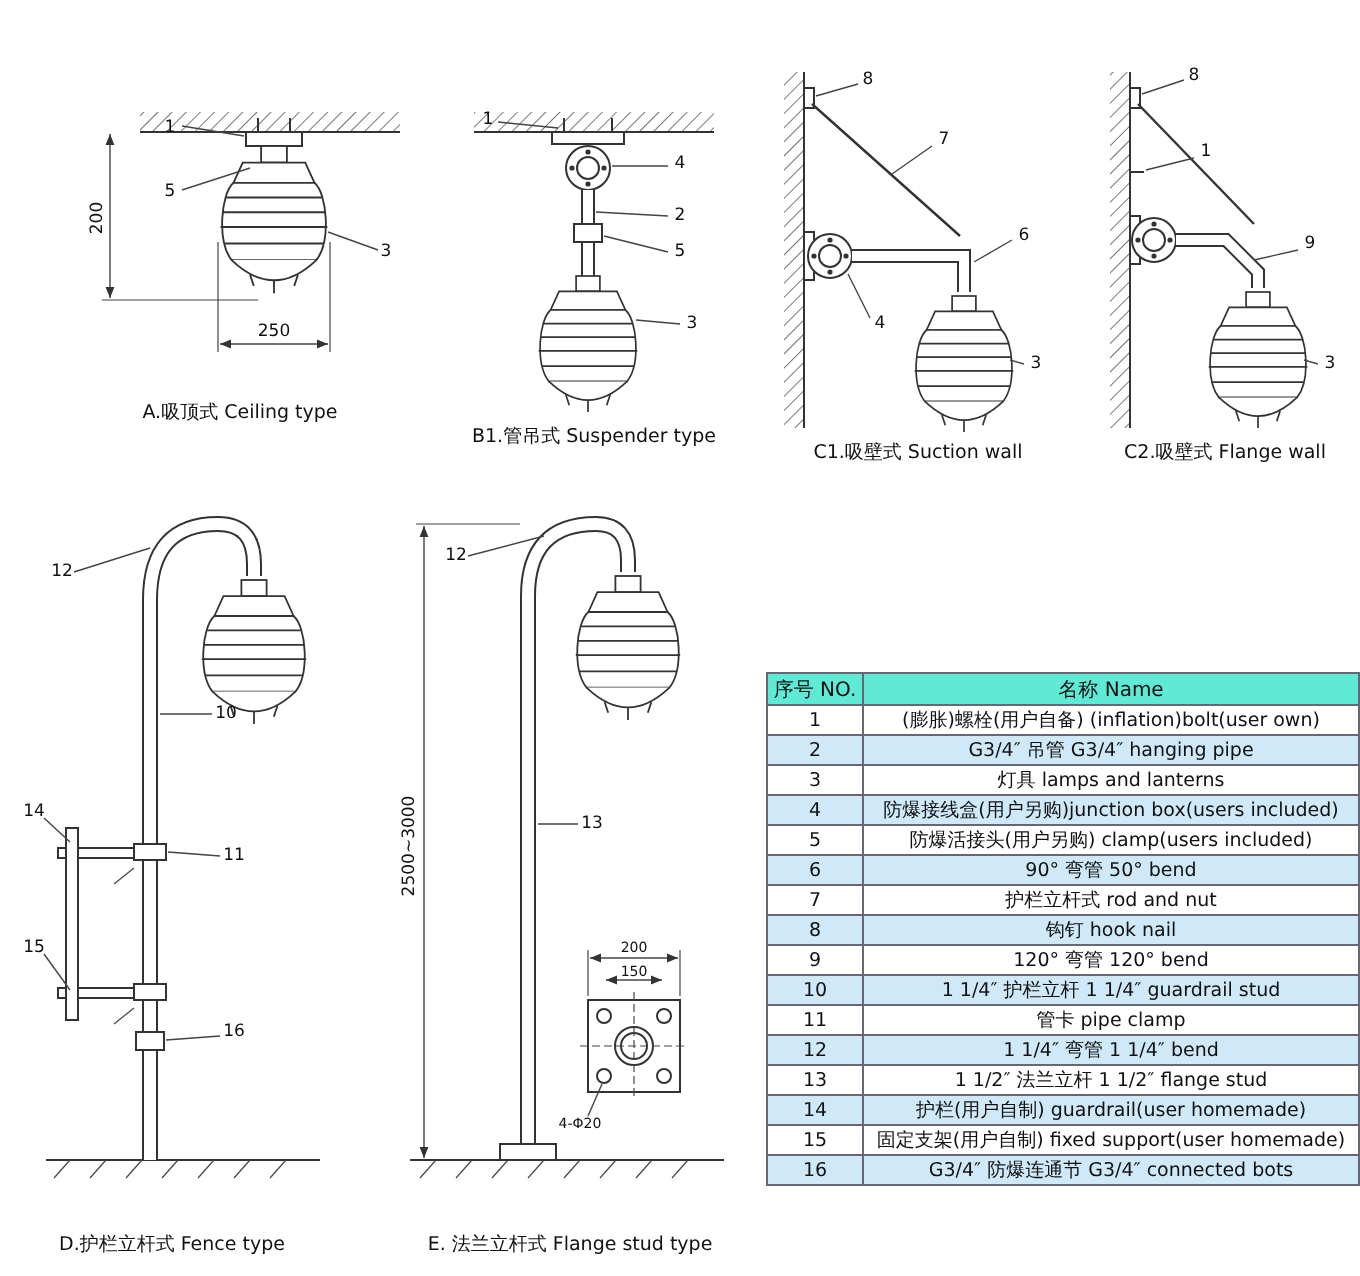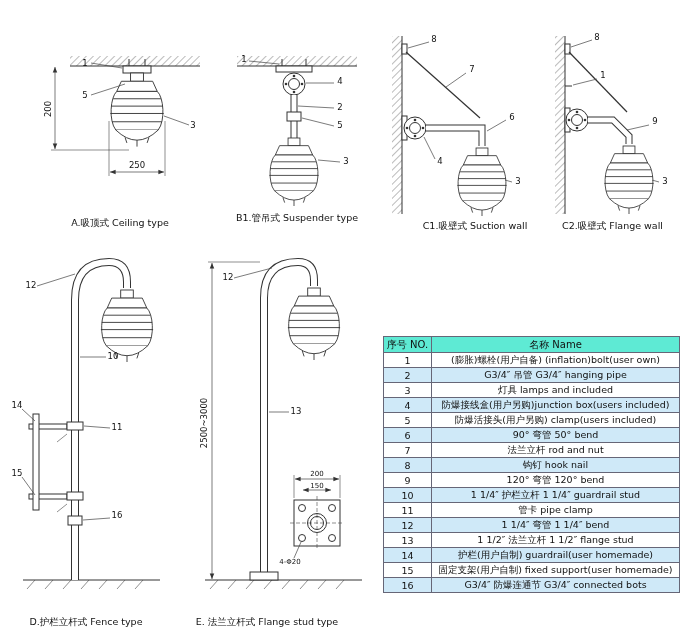--- a/index.html
+++ b/index.html
@@ -231,26 +231,26 @@
     <line class="thin" x1="150" y1="270" x2="150" y2="247"></line>
     <line class="dim" x1="105" y1="251" x2="149" y2="251" marker-start="url(#arr)" marker-end="url(#arr)"></line>
     <text x="127" y="248" class="small">200</text>
     <line class="dim" x1="113" y1="262" x2="141" y2="262" marker-start="url(#arr)" marker-end="url(#arr)"></line>
     <text x="127" y="260" class="small">150</text>
     <text x="100" y="336" class="small">4-Φ20</text>
     <line class="ldr" x1="104" y1="330" x2="111" y2="314"></line>
   </g>
 </svg>
 
-<div class="caption" style="left:30px;top:217px;width:180px">A.吸顶式 Ceiling type</div>
+<div class="caption" style="left:30px;top:200px;width:180px">A.吸顶式 Ceiling type</div>
 <div class="caption" style="left:222px;top:212px;width:150px">B1.管吊式 Suspender type</div>
-<div class="caption" style="left:400px;top:220px;width:150px">C1.吸壁式 Suction wall</div>
+<div class="caption" style="left:384px;top:220px;width:150px">C1.吸壁式 Suction wall</div>
 <div class="caption" style="left:545px;top:220px;width:135px">C2.吸壁式 Flange wall</div>
 <div class="caption" style="left:11px;top:616px;width:150px">D.护栏立杆式 Fence type</div>
-<div class="caption" style="left:177px;top:616px;width:180px">E. 法兰立杆式 Flange stud type</div>
+<div class="caption" style="left:195px;top:616px;width:180px">E. 法兰立杆式 Flange stud type</div>
 
 <table class="parts">
   <colgroup>
       <col style="width:48px">
       <col style="width:248px">
     </colgroup>
   <thead>
     <tr>
       <th>序号 NO.</th>
       <th>名称 Name</th>
@@ -260,37 +260,37 @@
     <tr>
         <td>1</td>
         <td>(膨胀)螺栓(用户自备) (inflation)bolt(user own)</td>
       </tr>
     <tr>
         <td>2</td>
         <td>G3/4″ 吊管 G3/4″ hanging pipe</td>
       </tr>
     <tr>
         <td>3</td>
-        <td>灯具 lamps and included</td>
+        <td>灯具 lamps and lanterns</td>
       </tr>
     <tr>
         <td>4</td>
         <td>防爆接线盒(用户另购)junction box(users included)</td>
       </tr>
     <tr>
         <td>5</td>
         <td>防爆活接头(用户另购) clamp(users included)</td>
       </tr>
     <tr>
         <td>6</td>
         <td>90° 弯管 50° bend</td>
       </tr>
     <tr>
         <td>7</td>
-        <td>法兰立杆 rod and nut</td>
+        <td>护栏立杆式 rod and nut</td>
       </tr>
     <tr>
         <td>8</td>
         <td>钩钉 hook nail</td>
       </tr>
     <tr>
         <td>9</td>
         <td>120° 弯管 120° bend</td>
       </tr>
     <tr>

